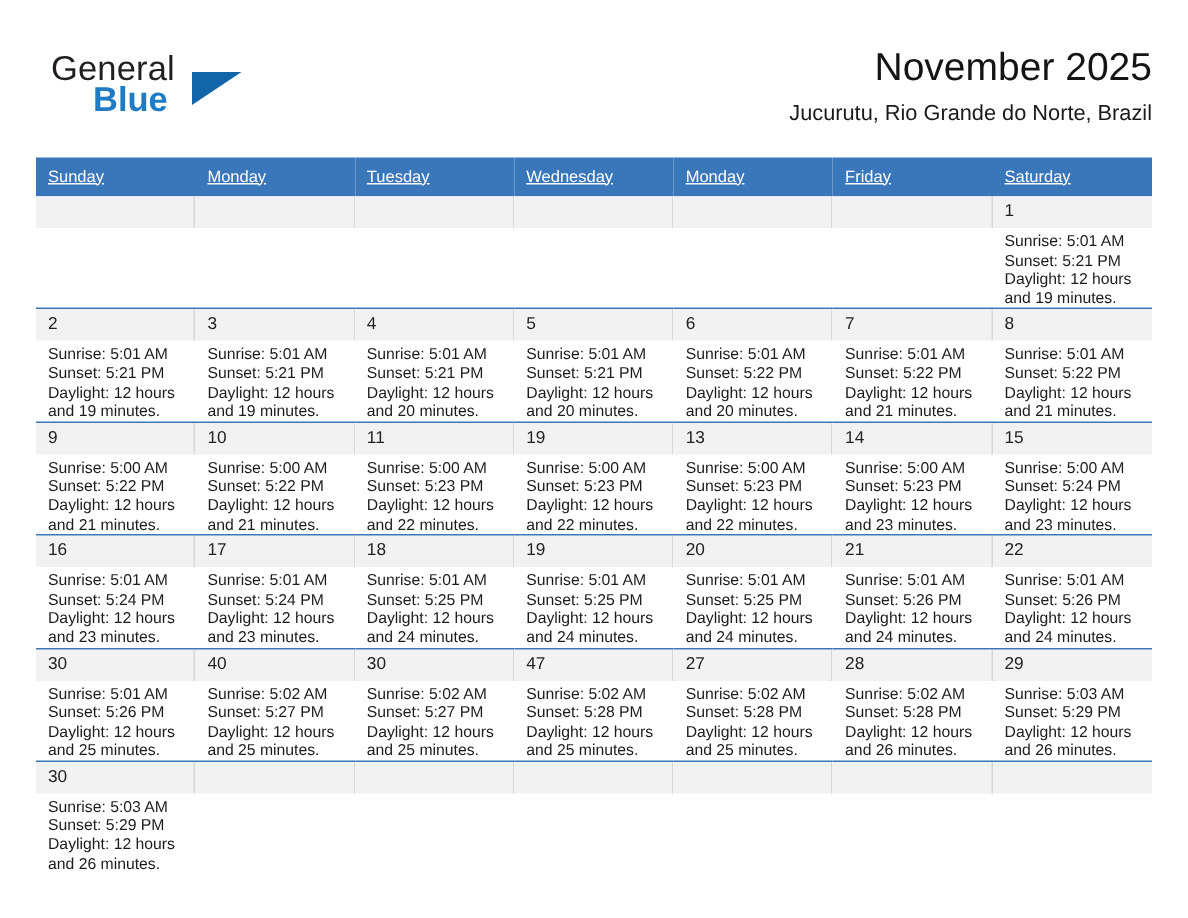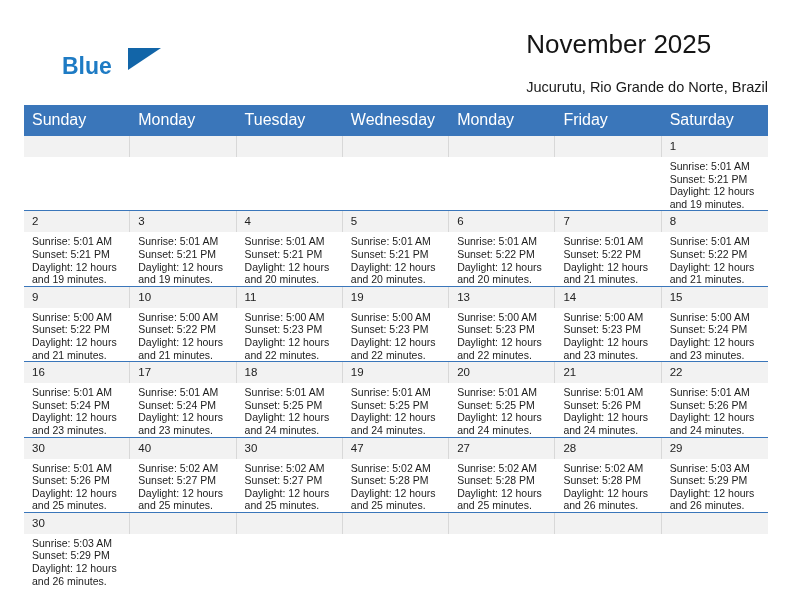--- a/index.html
+++ b/index.html
@@ -61,59 +61,60 @@
     width: 0;
     height: 0;
     border-left: 33px solid #1265a8;
     border-bottom: 22px solid transparent;
   }
 
   .title-block {
     position: absolute;
     right: 0;
     top: 0;
-    text-align: left;
+    text-align: right;
   }
   .cal-title {
     font-size: 26px;
     color: #141414;
     line-height: 32px;
     white-space: nowrap;
     font-weight: normal;
     margin: 0;
   }
   .cal-subtitle {
     font-size: 14.5px;
     color: #1a1a1a;
     line-height: 20px;
-    margin-top: 17px;
+    margin-top: 6px;
     white-space: nowrap;
   }
 
   
   .cal-wrap {
     position: absolute;
     left: 24px;
     top: 105px;
     width: 744px;
   }
   table.cal {
     width: 744px;
     border-collapse: collapse;
     table-layout: fixed;
   }
   table.cal th {
     background: #3a76ba;
     color: #ffffff;
-    font-size: 16px;
+    font-size: 11px;
     font-weight: normal;
     text-align: left;
     padding: 6px 0 7px 8px;
     height: 13px;
     border: none;
+    text-decoration: underline;
   }
   table.cal td {
     vertical-align: top;
     padding: 0;
     border: none;
     border-top: 1px solid #3a76ba;
     height: 66px;
     background: #ffffff;
   }
   table.cal tr.week-row:first-child td {
@@ -146,20 +147,21 @@
   }
 </style>
 </head>
 <body>
 
 <div class="page">
 
   <div class="header">
 
     <div class="brand">
+      <span class="brand-general">General</span>
       <span class="brand-triangle"></span>
       <span class="brand-blue">Blue</span>
     </div>
 
     <div class="title-block">
       <div class="cal-title">November 2025</div>
       <div class="cal-subtitle">Jucurutu, Rio Grande do Norte, Brazil</div>
     </div>
 
   </div>

